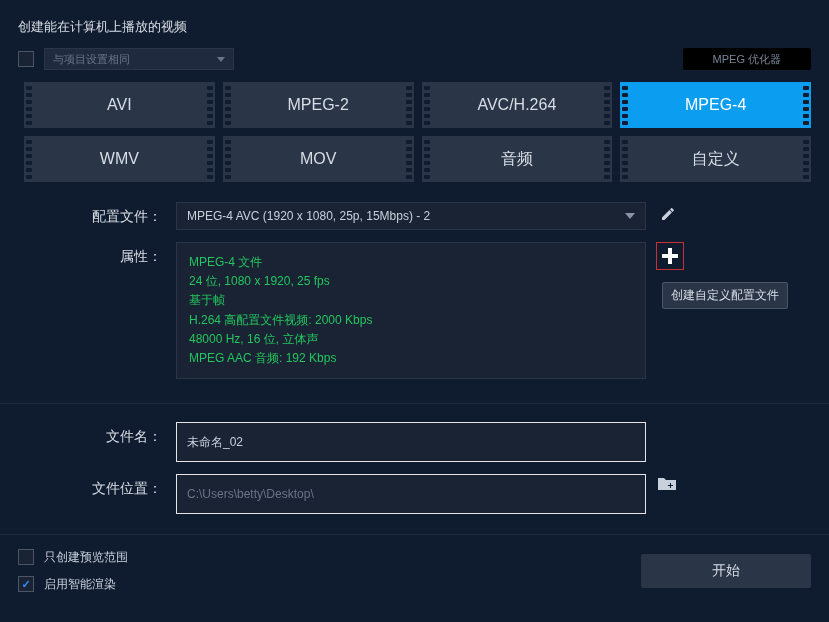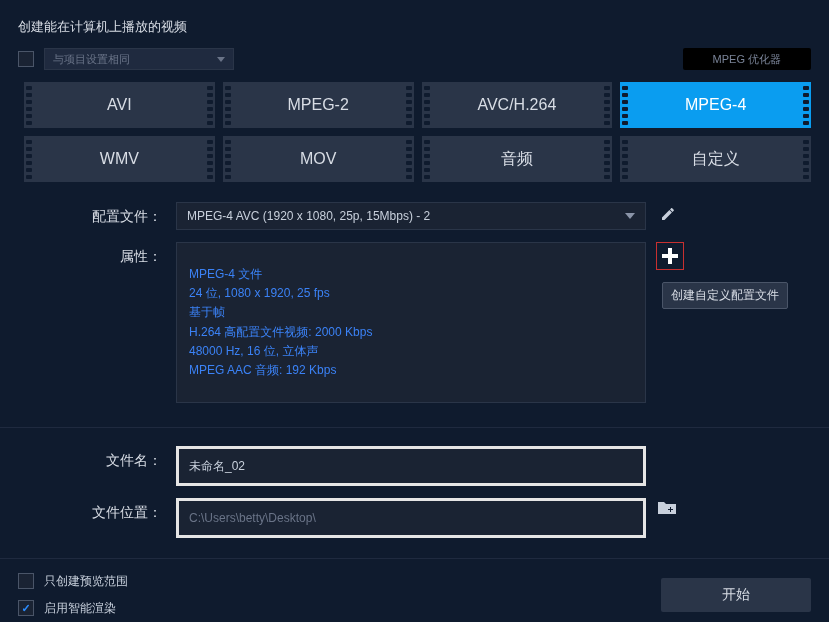--- a/index.html
+++ b/index.html
@@ -144,23 +144,23 @@
   align-items: center;
   justify-content: center;
   margin-left: 10px;
   cursor: pointer;
 }
 .attrs-box {
   flex: 1;
   max-width: 470px;
   background: #1a2333;
   border: 1px solid #2a3548;
-  padding: 22px 12px;
+  padding: 10px 12px;
   min-height: 130px;
-  color: #3b82f6;
+  color: #22c55e;
   font-size: 12px;
   line-height: 1.6;
 }
 .side-icons {
   display: flex;
   flex-direction: column;
   margin-left: 10px;
   gap: 13px;
   position: relative;
 }
@@ -209,21 +209,21 @@
 }
 .divider {
   height: 1px;
   background: #1f2a3f;
   margin: 24px -18px 18px -18px;
 }
 .text-input {
   flex: 1;
   max-width: 470px;
   background: #1a2333;
-  border: 3px solid #e5e5e5;
+  border: 1px solid #e5e5e5;
   height: 40px;
   color: #c8d0dc;
   padding: 16px 10px;
   font-size: 12px;
   font-family: inherit;
   outline: none;
 }
 .text-input.path { color: #6a7488; }
 .folder-icon {
   width: 24px; height: 24px;
@@ -238,21 +238,21 @@
   display: flex;
   align-items: center;
 }
 .bottom-checks { display: flex; flex-direction: column; gap: 10px; }
 .check-row { display: flex; align-items: flex-start; gap: 10px; font-size: 12px; }
 .start-btn {
   margin-left: auto;
   background: #2a3548;
   color: #d8dde5;
   height: 34px;
-  width: 150px;
+  width: 170px;
   display: flex;
   align-items: center;
   justify-content: center;
   font-size: 14px;
   cursor: pointer;
   border-radius: 2px;
 }
 </style>
 </head>
 <body>

